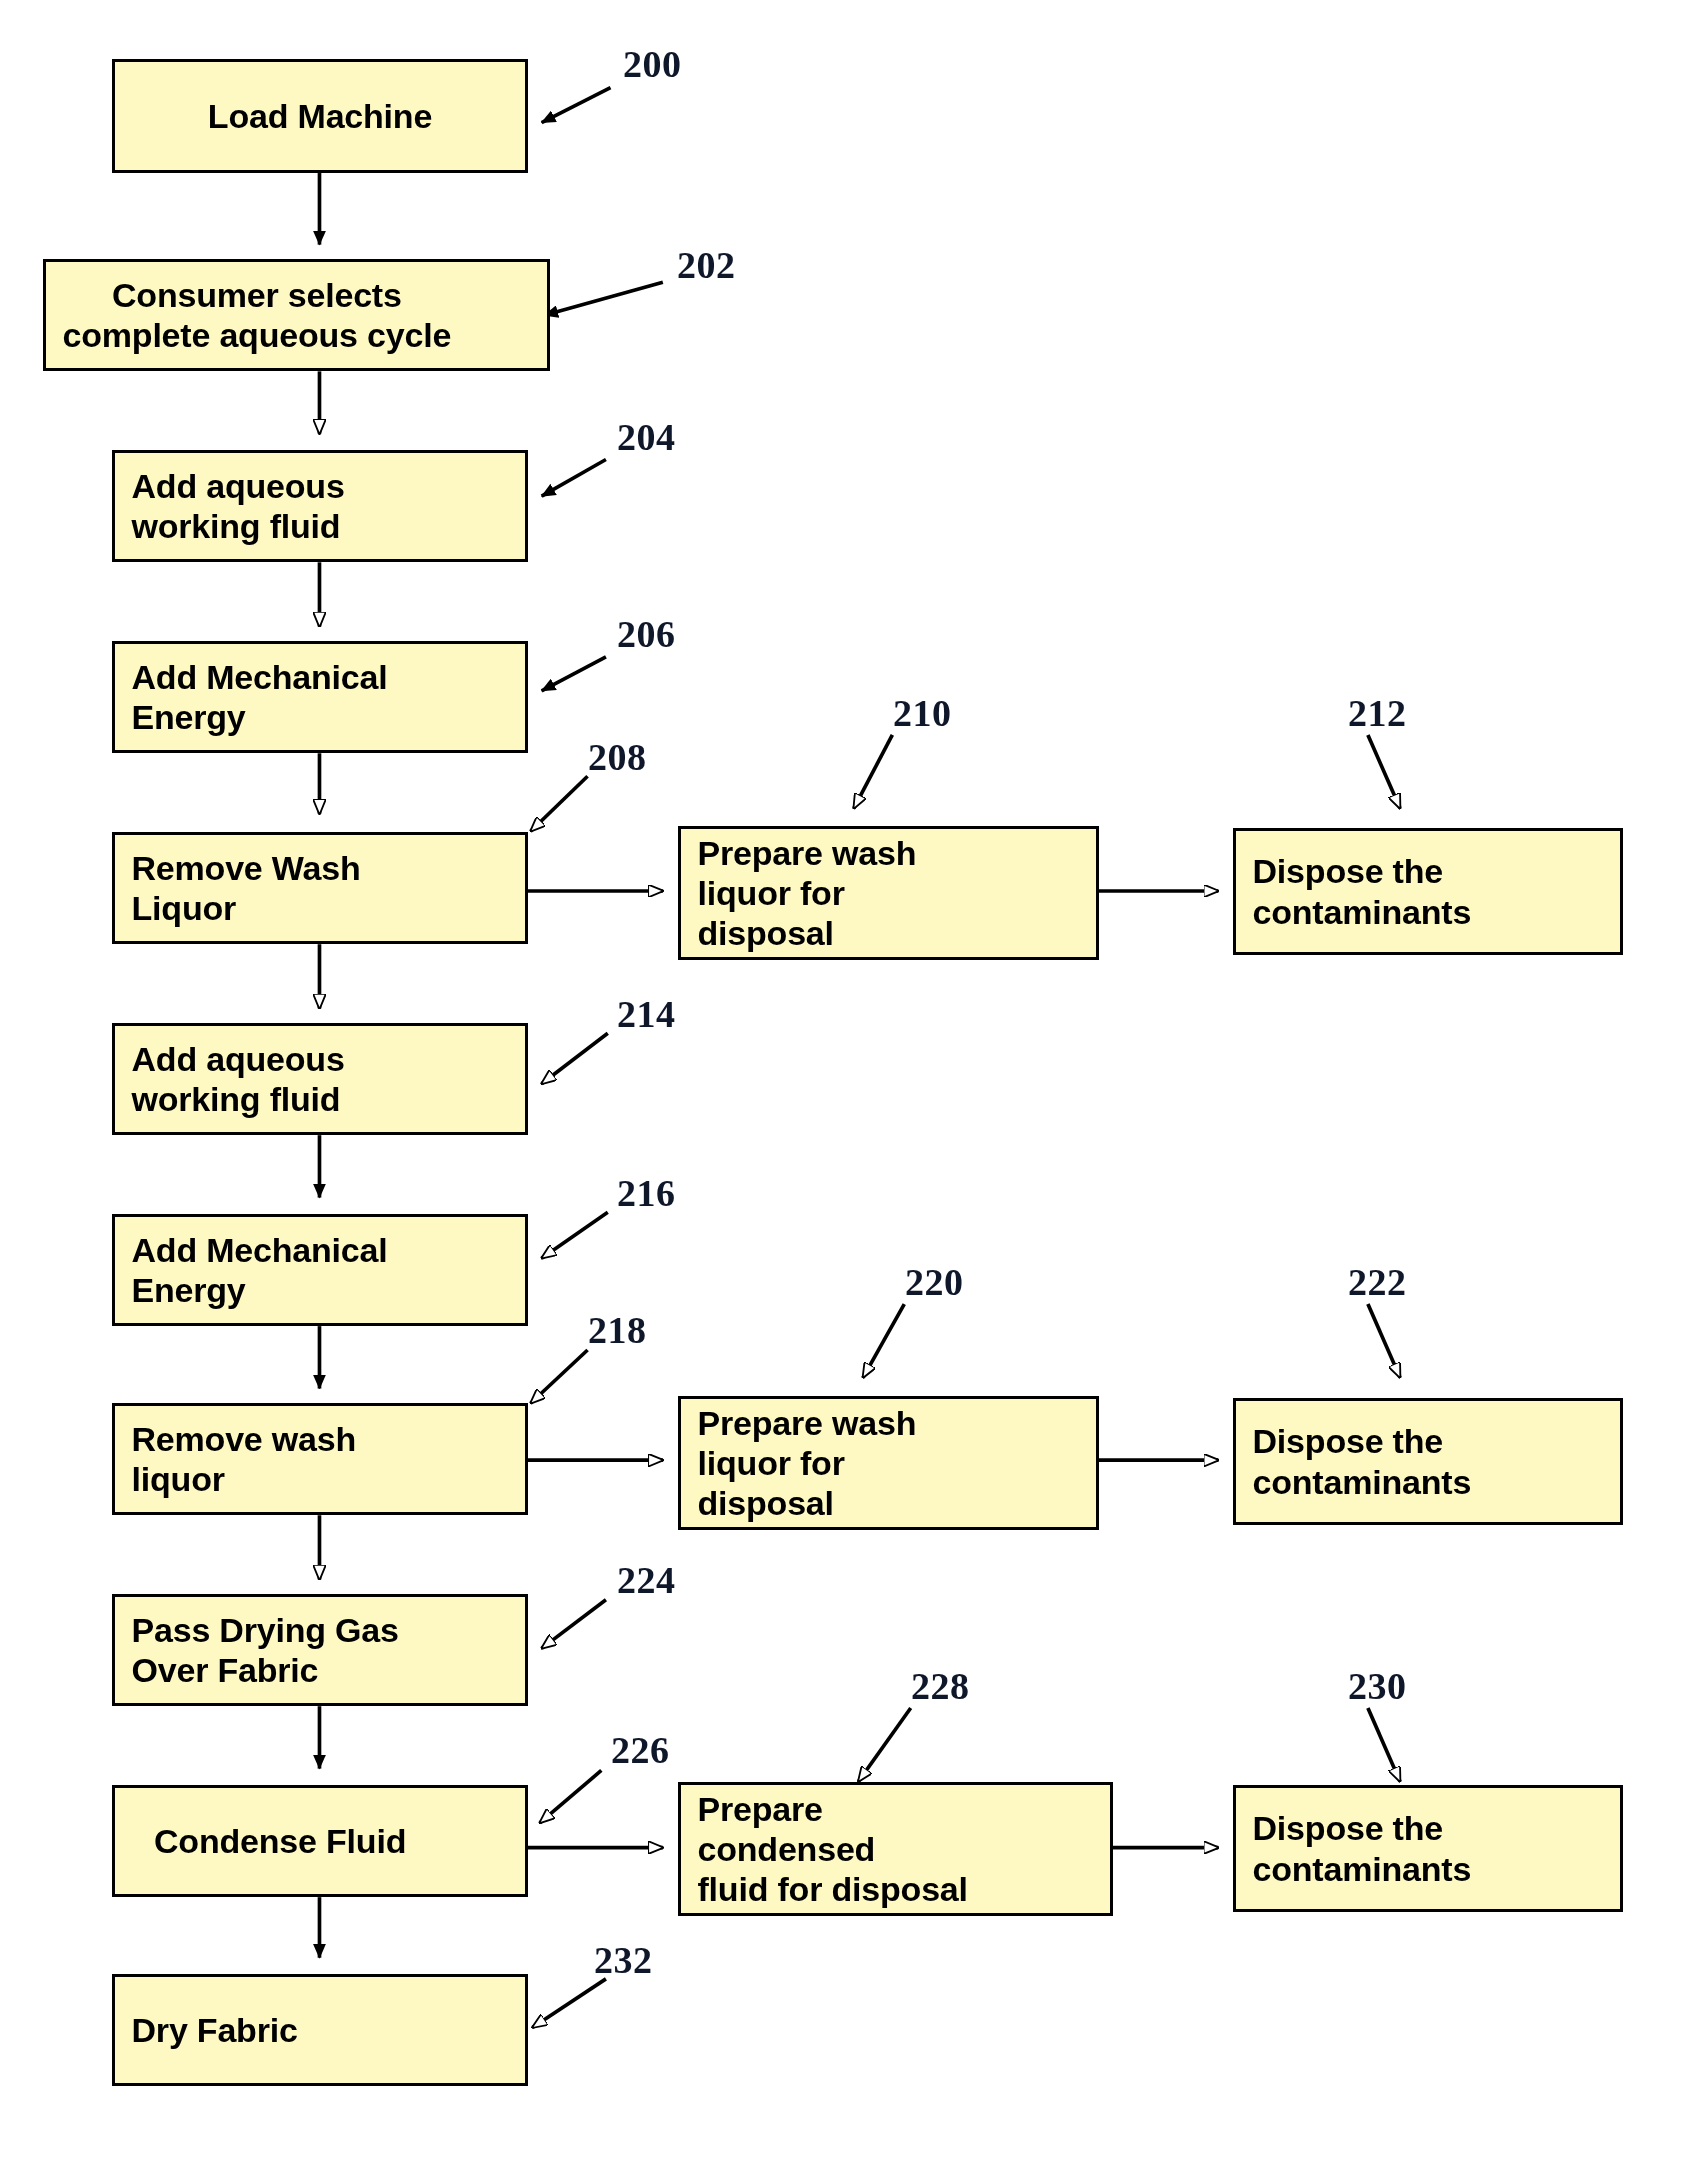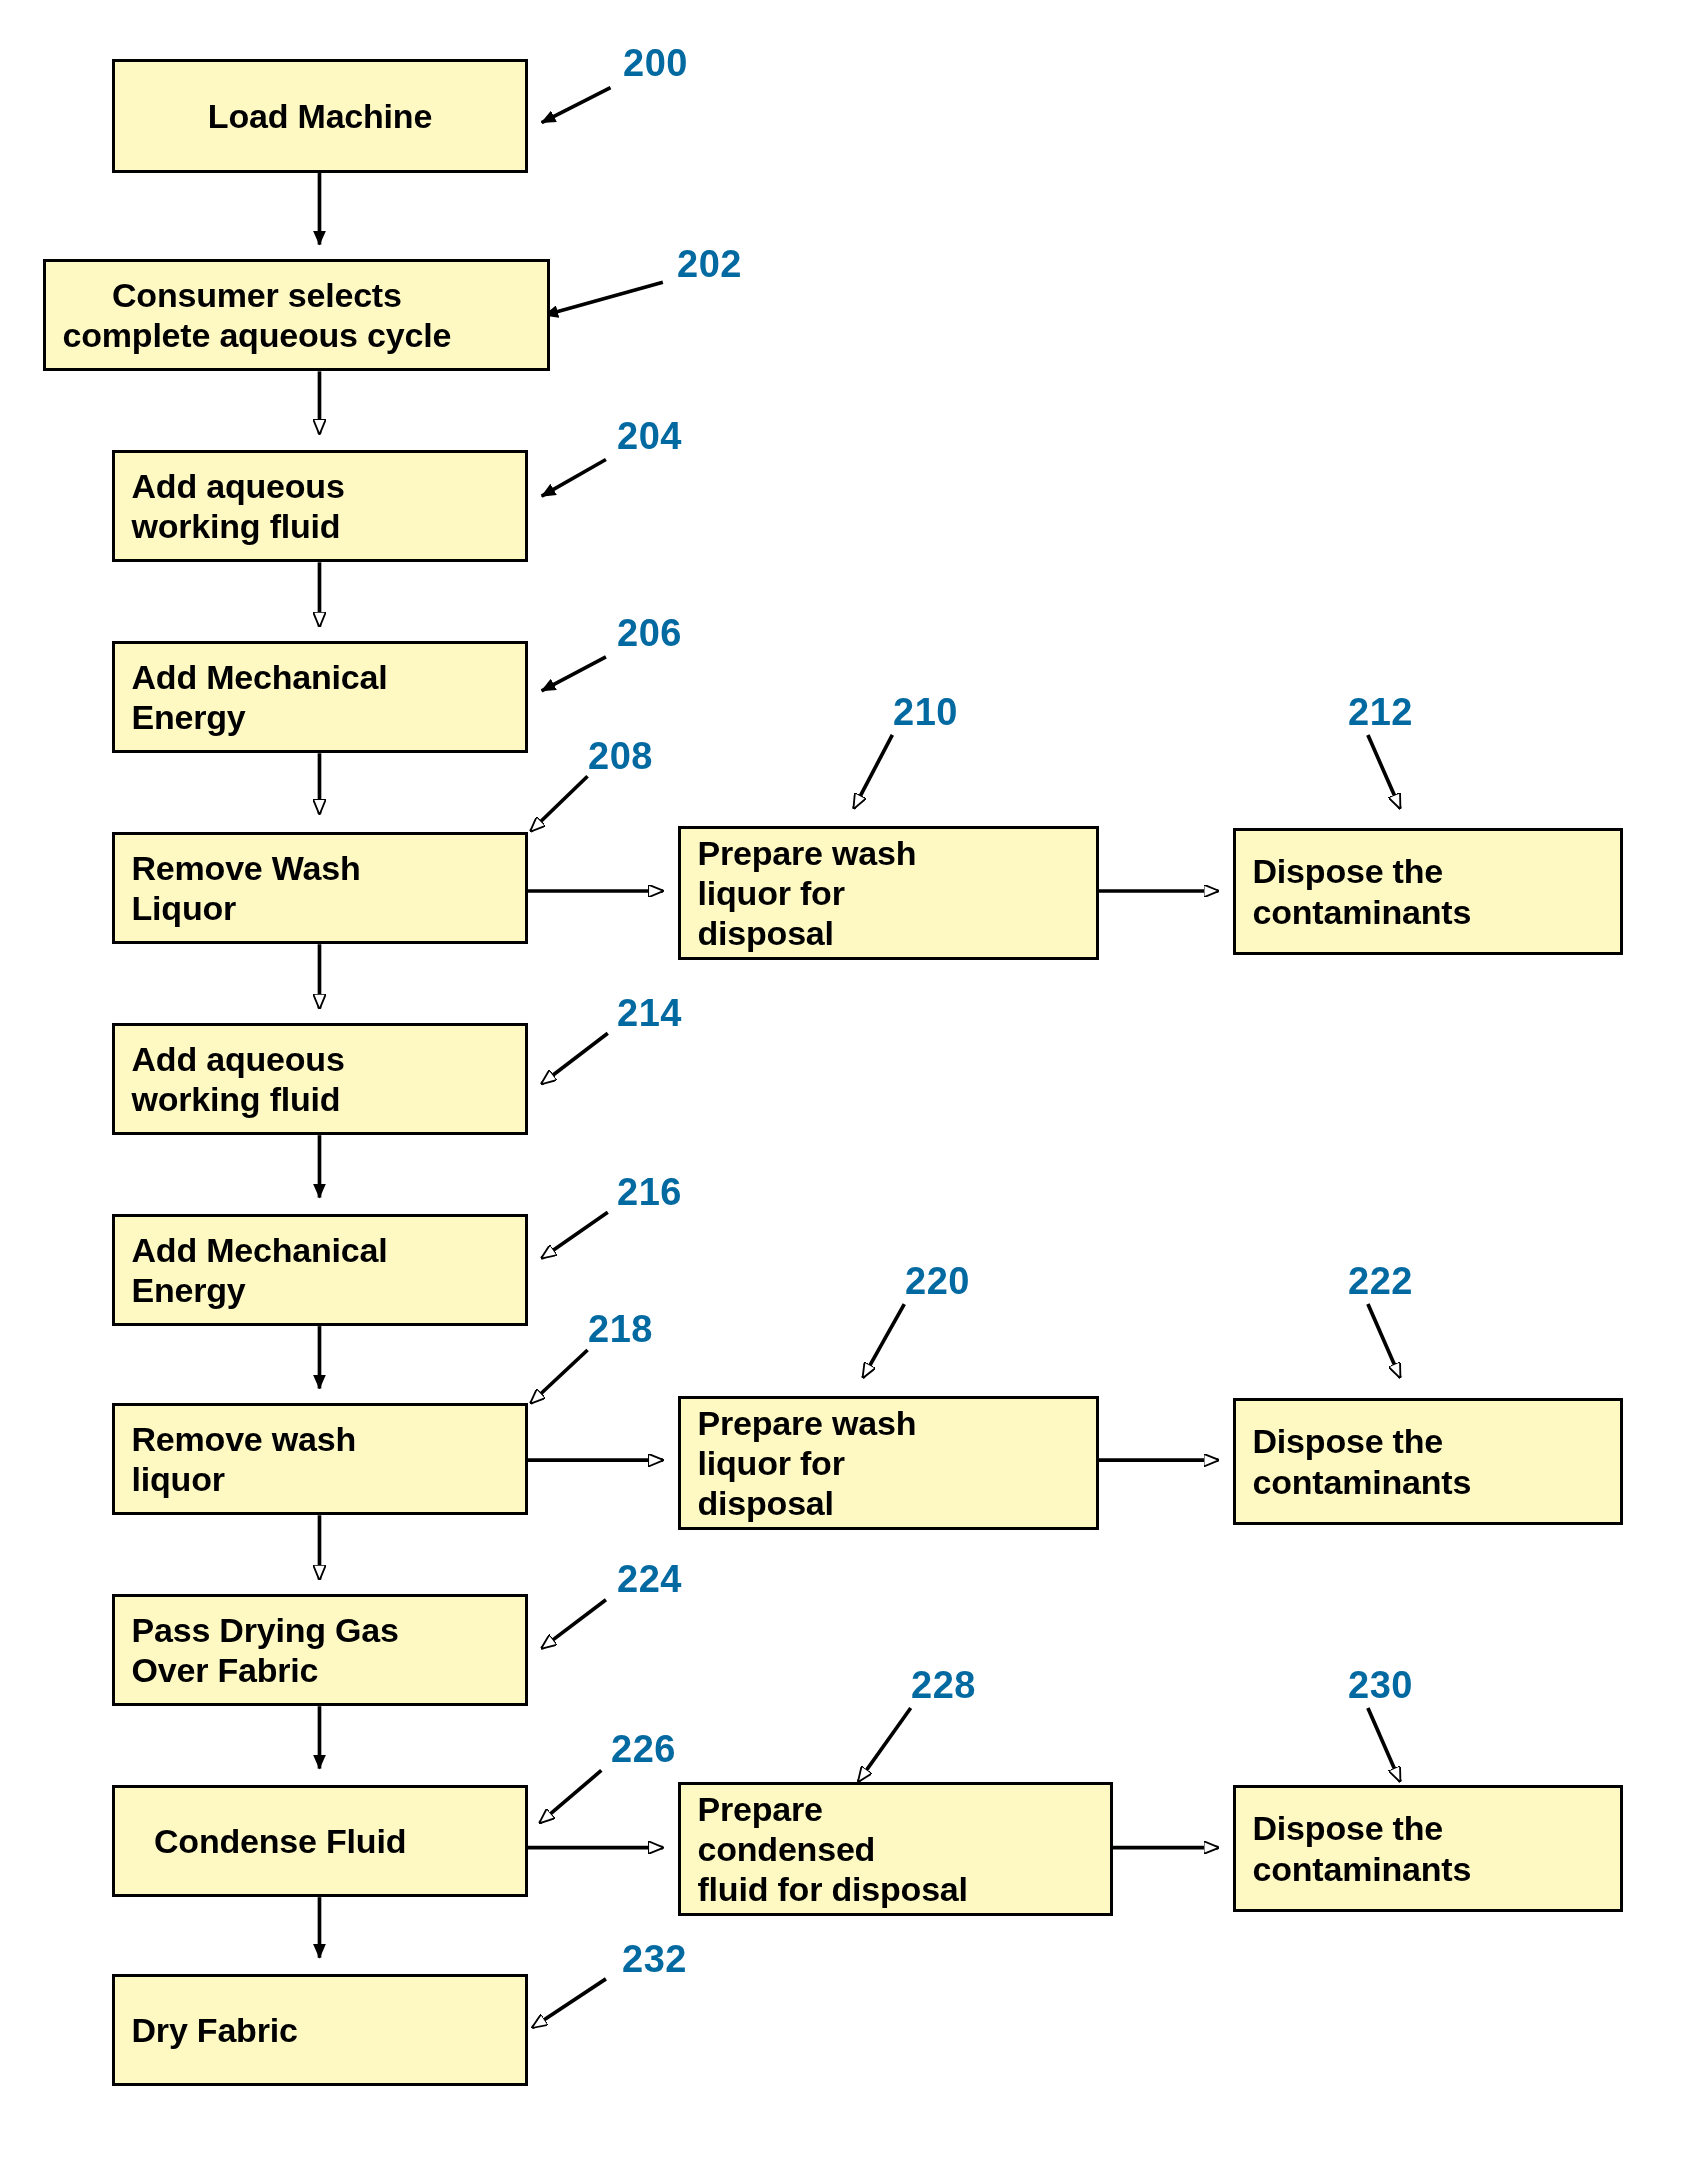--- a/index.html
+++ b/index.html
@@ -33,23 +33,24 @@
     white-space: pre-line;
   }
   .node.center .label {
     width: 100%;
     text-align: center;
   }
   .refnum {
     position: absolute;
     font-size: 38px;
     font-weight: 700;
-    color: #0369a1;
+    color: #0f172a;
     letter-spacing: 0.5px;
     white-space: nowrap;
+    font-family: Liberation Serif, serif;
   }
   .edges {
     position: absolute;
     left: 0;
     top: 0;
     width: 1703px;
     height: 2162px;
     pointer-events: none;
   }
 </style>
@@ -211,16 +212,16 @@
   <div class="refnum" style="left:1348px; top:691px;">212</div>
   <div class="refnum" style="left:617px; top:992px;">214</div>
   <div class="refnum" style="left:617px; top:1171px;">216</div>
   <div class="refnum" style="left:588px; top:1308px;">218</div>
   <div class="refnum" style="left:905px; top:1260px;">220</div>
   <div class="refnum" style="left:1348px; top:1260px;">222</div>
   <div class="refnum" style="left:617px; top:1558px;">224</div>
   <div class="refnum" style="left:611px; top:1728px;">226</div>
   <div class="refnum" style="left:911px; top:1664px;">228</div>
   <div class="refnum" style="left:1348px; top:1664px;">230</div>
-  <div class="refnum" style="left:622px; top:1938px;">232</div>
+  <div class="refnum" style="left:594px; top:1938px;">232</div>
 
 </div>
 
 
 </body></html>

